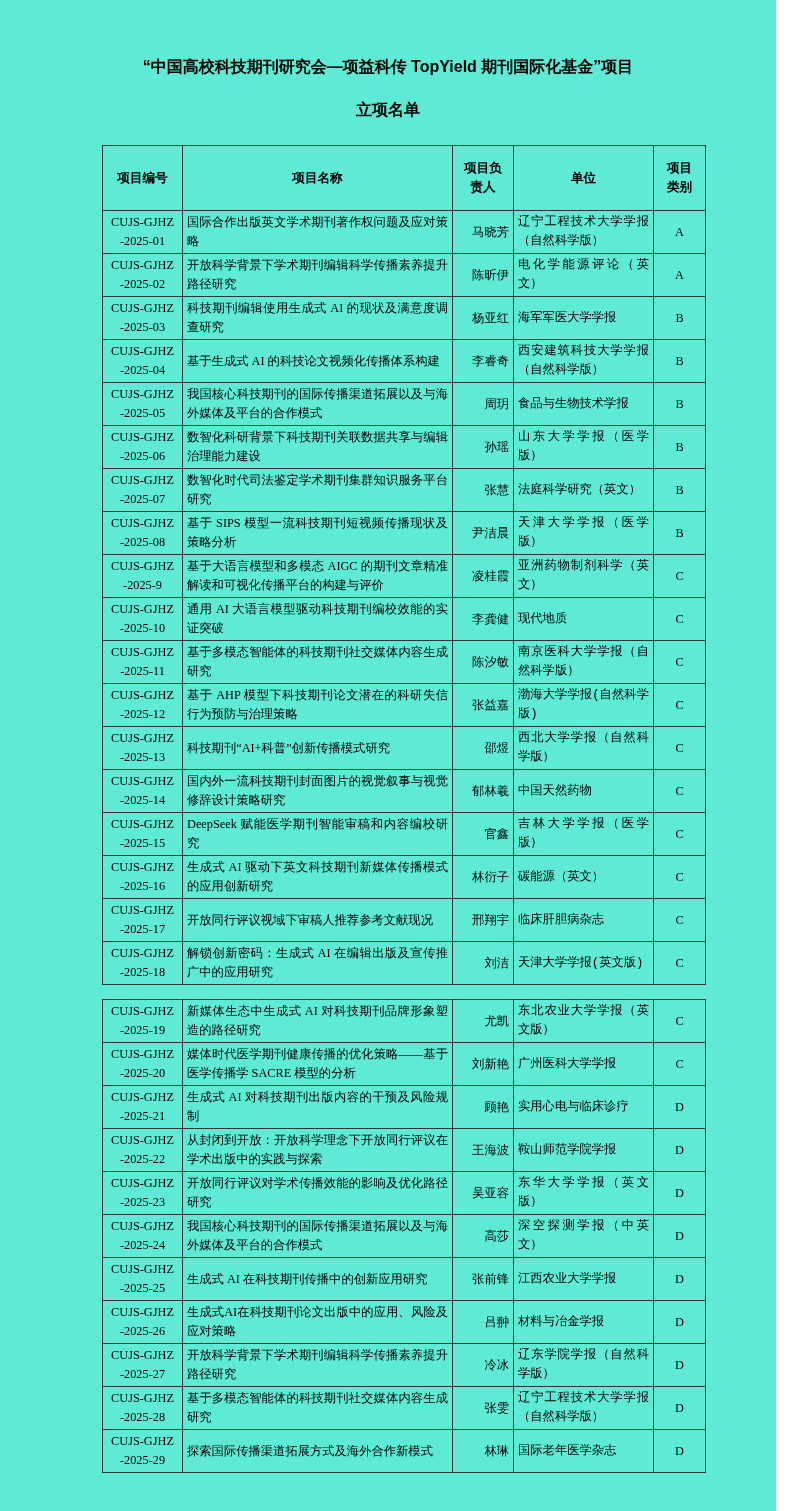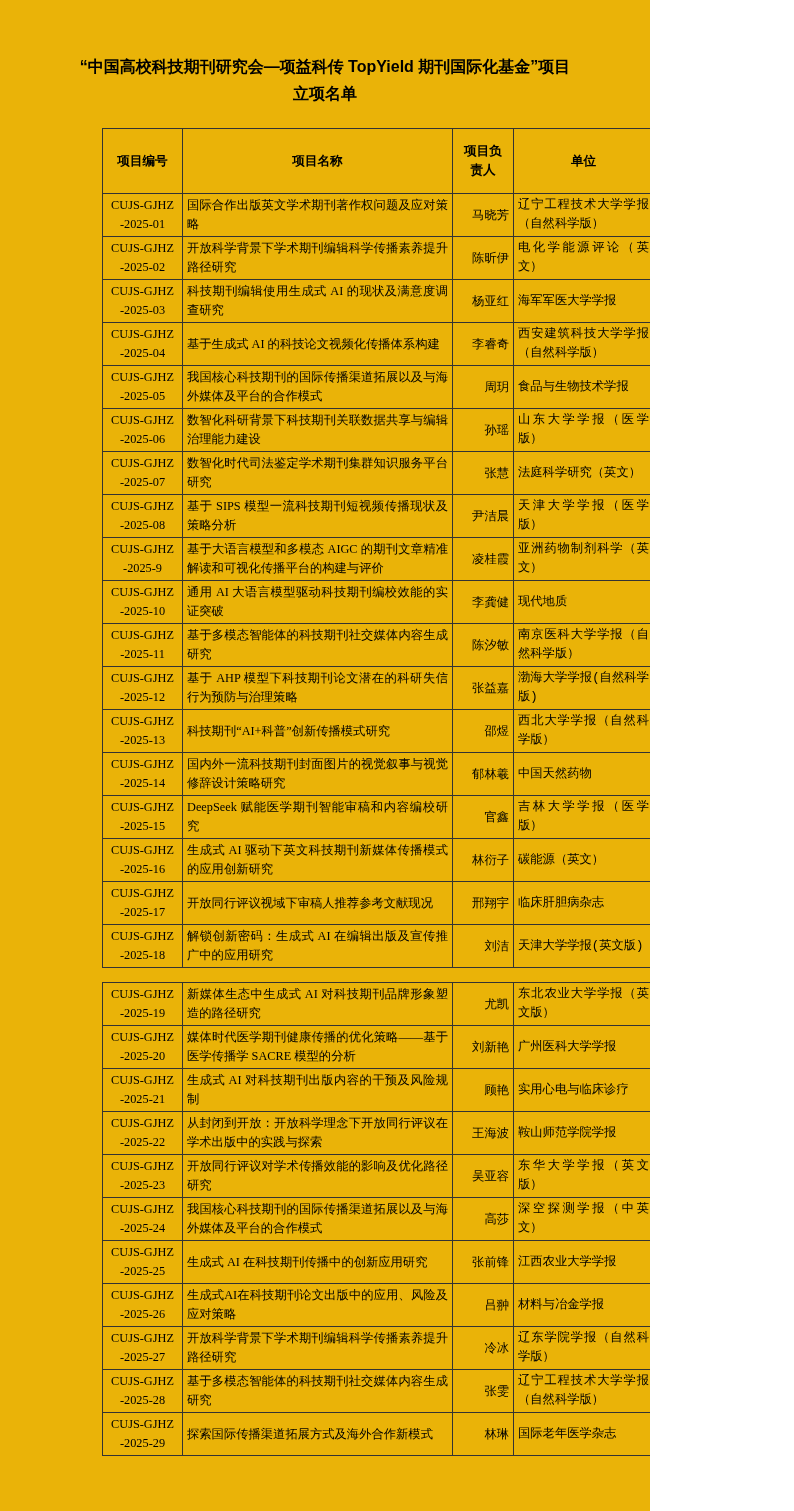--- a/index.html
+++ b/index.html
@@ -1,37 +1,37 @@
 <!DOCTYPE html>
 <html lang="zh"><head>
 <meta charset="utf-8">
 <style>
   html, body { margin: 0; padding: 0; background: #ffffff; }
   .page {
     position: relative;
-    width: 650px;
+    width: 776px;
     height: 1511px;
-    background: #eab308;
+    background: #5eead4;
     color: #000000;
     font-family: "Liberation Serif", "DejaVu Serif", serif;
     overflow: hidden;
   }
   .doc-title {
     margin: 0;
     padding-top: 57px;
     text-align: center;
     font-family: "Liberation Sans", "DejaVu Sans", sans-serif;
     font-weight: bold;
     font-size: 16px;
     line-height: 20px;
   }
   .doc-subtitle {
-    margin: 7px 0 0 0;
+    margin: 24px 0 0 0;
     text-align: center;
-    font-family: Liberation Sans, sans-serif;
+    font-family: Liberation Mono, monospace;
     font-weight: bold;
     font-size: 16px;
     line-height: 20px;
   }
   table.grid {
     border-collapse: collapse;
     table-layout: fixed;
     width: 603px;
     margin: 24px 0 0 102px;
   }

